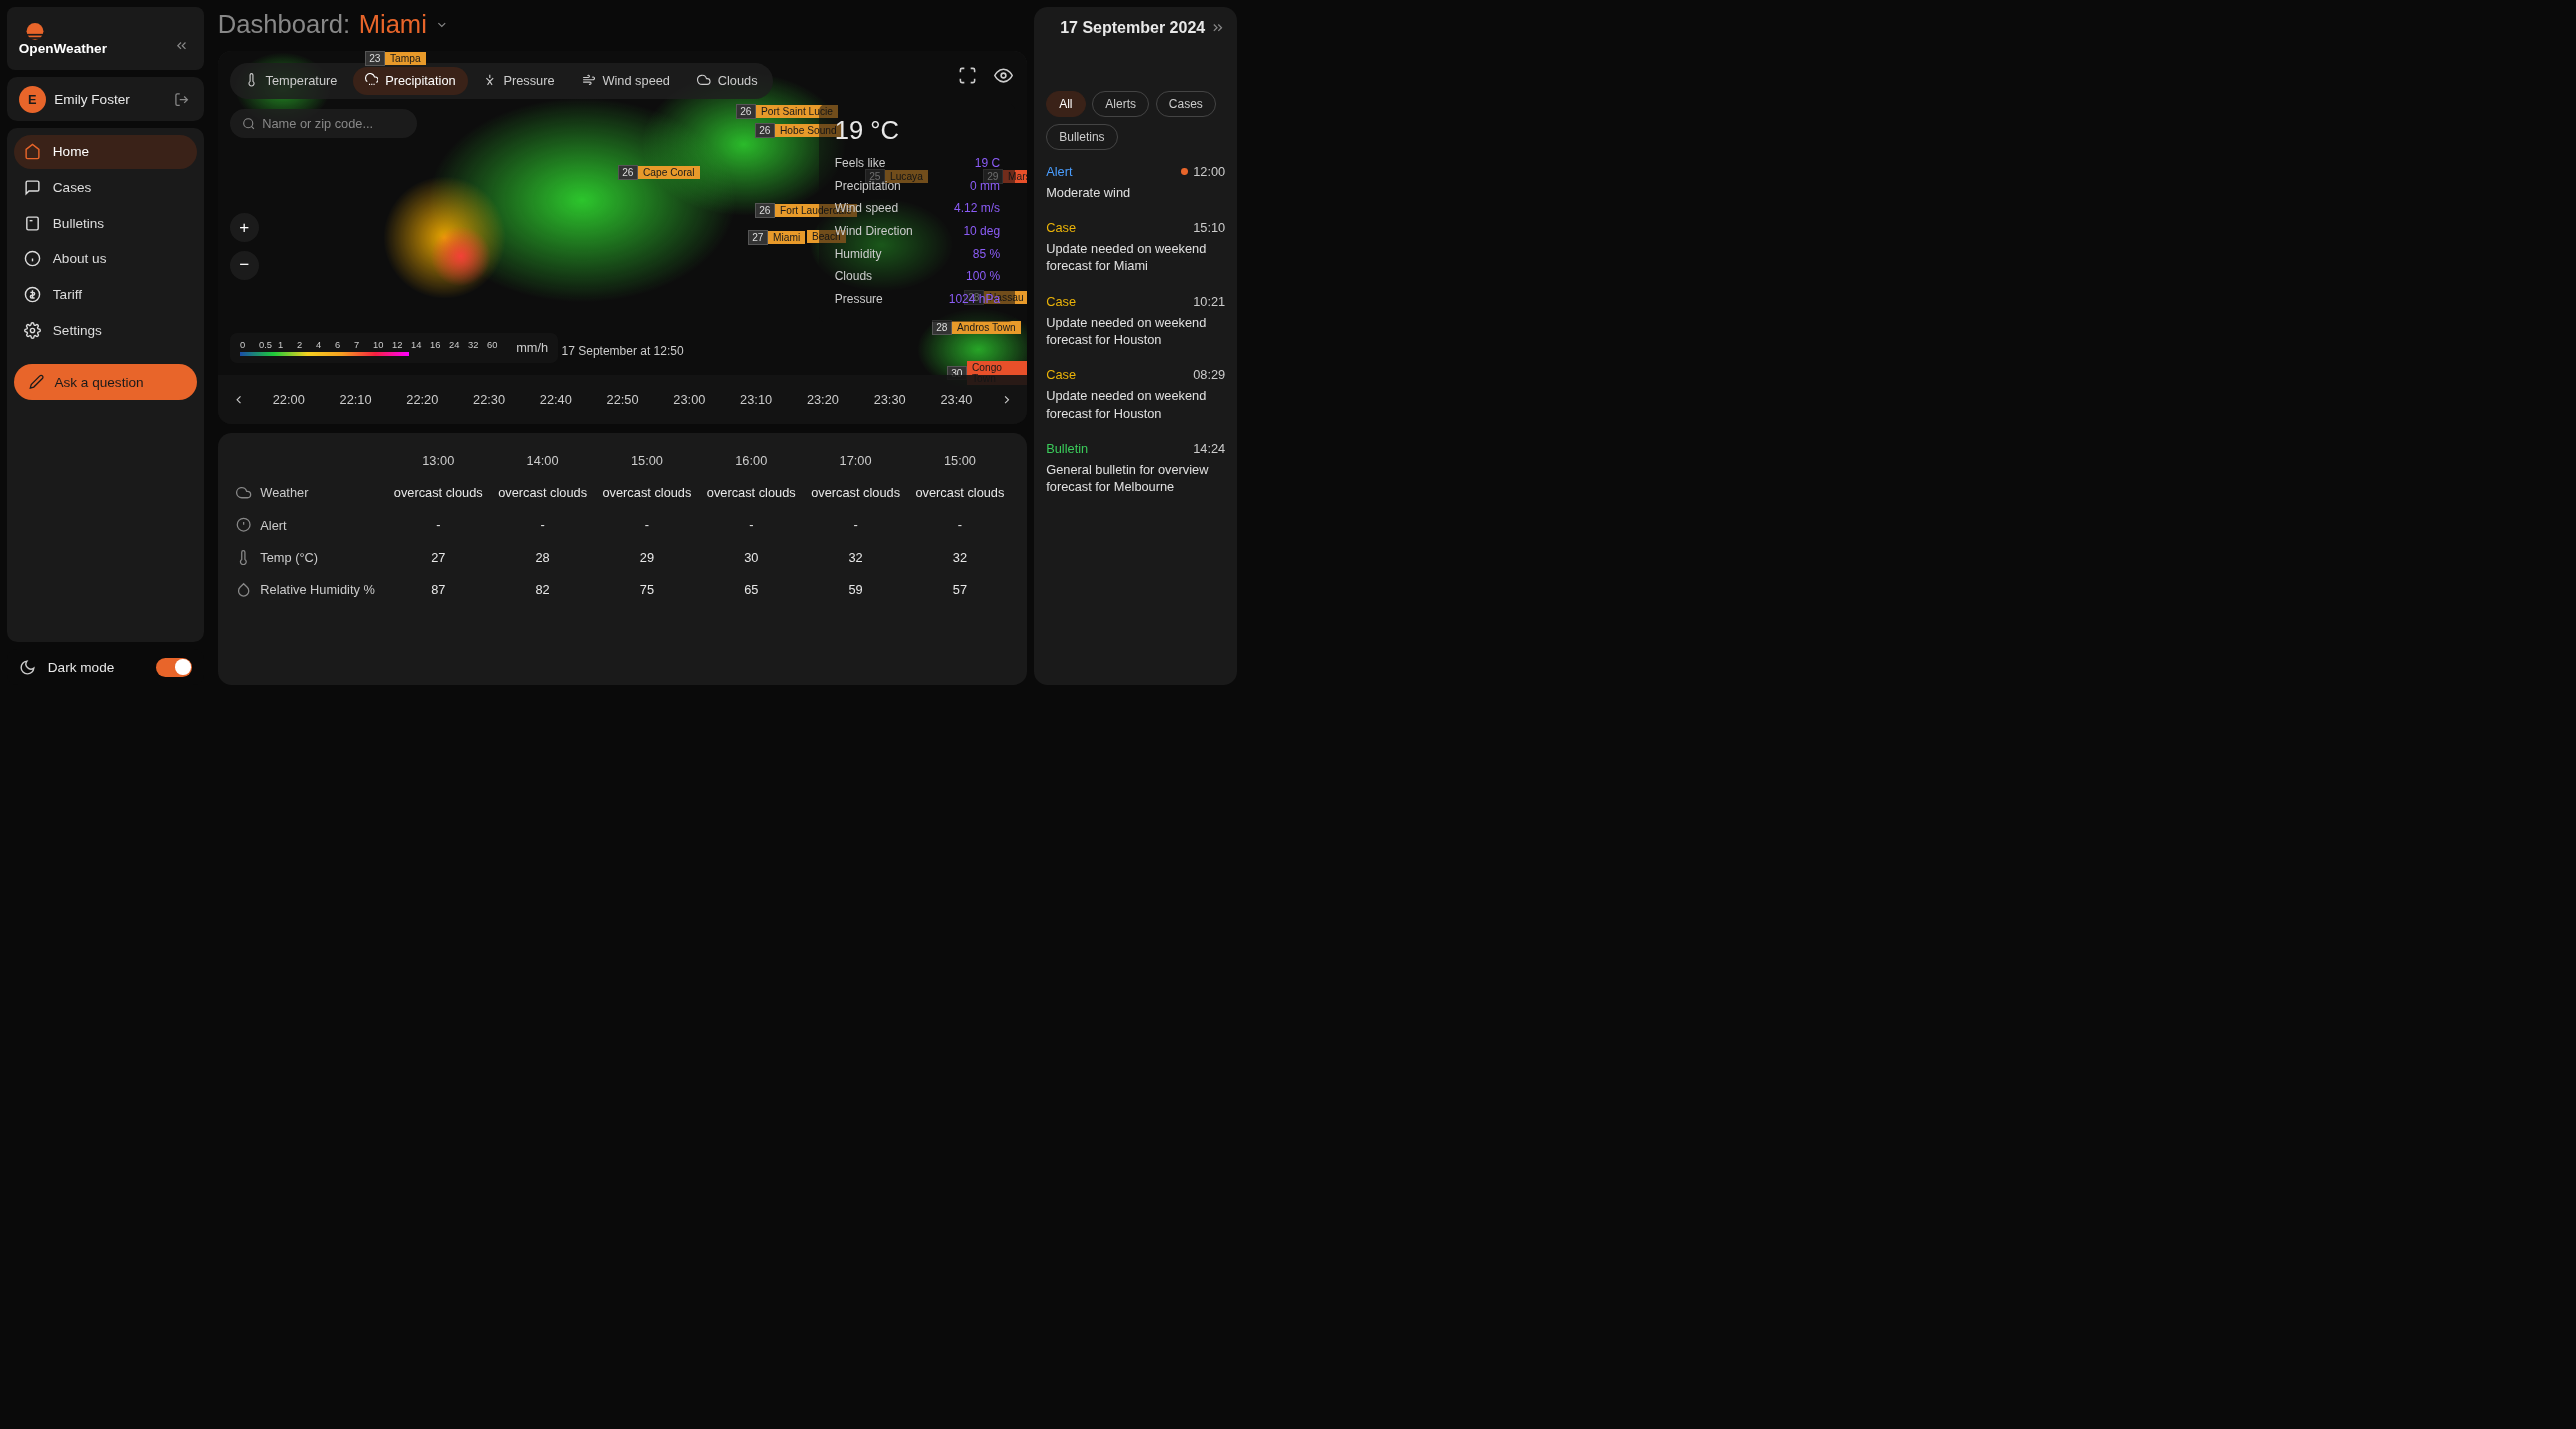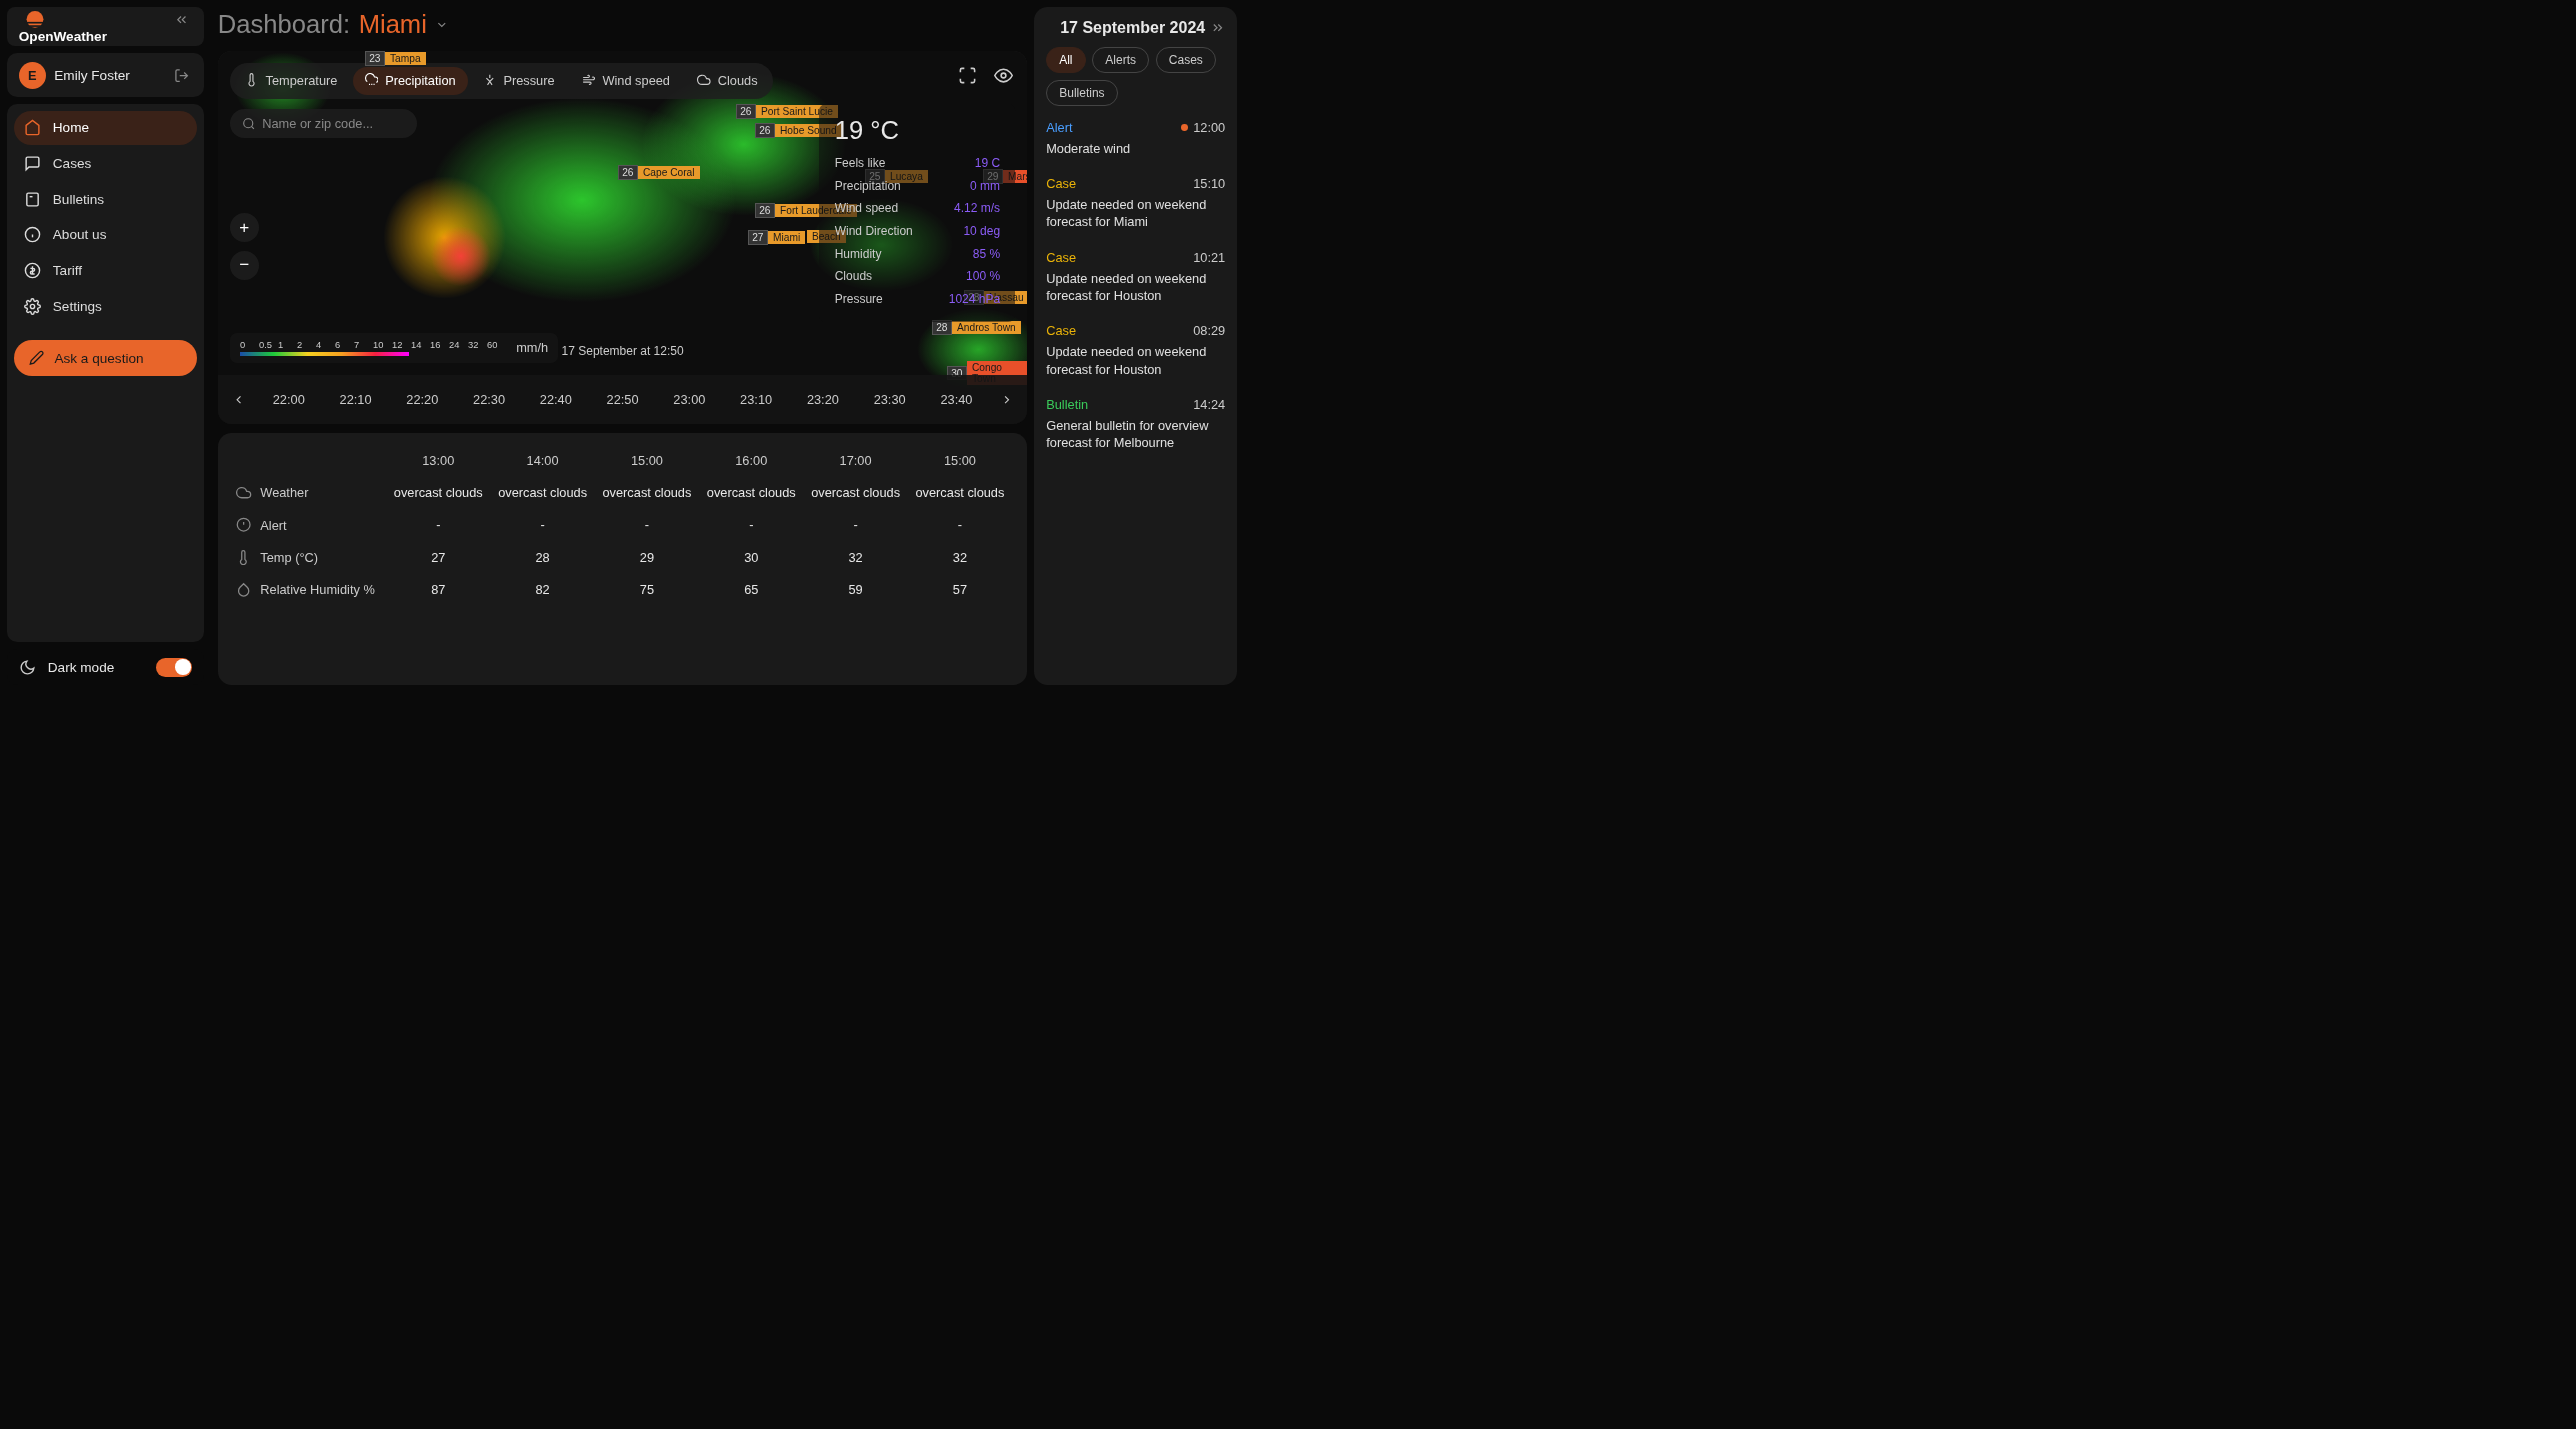--- a/index.html
+++ b/index.html
@@ -17,23 +17,23 @@
 .sidebar {
   width: 211px;
   display: flex;
   flex-direction: column;
   gap: 6.8px;
   padding: 6.8px;
 }
 .logo-card {
   background: #1a1a1a;
   border-radius: 8px;
-  padding: 2px 12px;
+  padding: 14px 12px;
   display: flex;
-  align-items: flex-start;
+  align-items: flex-end;
   justify-content: space-between;
 }
 .logo-wrap { display: flex; flex-direction: column; align-items: flex-start; gap:1.7px; }
 .logo-glyph svg { display:block; }
 .logo-text { font-weight:700; font-size:13.6px; color:#fff; }
 .collapse-btn { background:none;border:none;color:#888;cursor:pointer; padding:3.4px;}
 .user-card {
   background:#1a1a1a;border-radius:10.2px;padding:8.5px 12px;
   display:flex;align-items:center;justify-content:space-between;
 }
@@ -102,21 +102,21 @@
 .hourly-grid{display:grid;grid-template-columns:153px repeat(6,1fr);gap:0;}
 .hourly-grid > div{padding:8.5px 3.4px;text-align:center;font-size:12.8px;}
 .hourly-grid .rowhead{text-align:left;display:flex;align-items:center;gap:8.5px;color:#ccc;}
 .hourly-grid .colhead{color:#ccc;}
 
 
 .rightbar{width:203px;background:#1a1a1a;border-radius:13.6px;margin:6.8px 6.8px 6.8px 0;padding:12px;display:flex;flex-direction:column;overflow:hidden;}
 .rb-header{display:flex;align-items:center;justify-content:space-between;margin-bottom:10.2px;}
 .rb-date{font-size:16px;font-weight:600;margin-left:14px;}
 .rb-collapse{color:#888;cursor:pointer;}
-.rb-filters{display:flex;flex-wrap:wrap;gap:6.8px;margin-bottom:13.6px;}
+.rb-filters{display:flex;flex-wrap:wrap;gap:6.8px;margin-bottom:13.6px;margin-top:44px;}
 .rb-filter{border:0.9px solid #444;background:none;color:#ccc;padding:5.1px 12px;border-radius:15.3px;font-size:12px;cursor:pointer;}
 .rb-filter.active{background:#3a2218;border-color:#3a2218;color:#fff;}
 .rb-feed{display:flex;flex-direction:column;gap:19px;overflow-y:auto;}
 .feed-item{}
 .feed-top{display:flex;justify-content:space-between;align-items:center;margin-bottom:5.1px;font-size:12.8px;}
 .feed-tag.alert{color:#4a9eff;}
 .feed-tag.case{color:#eab308;}
 .feed-tag.bulletin{color:#3acb5a;}
 .feed-time{color:#ccc;display:flex;align-items:center;gap:5.1px;}
 .feed-dot{width:6.8px;height:6.8px;border-radius:50%;background:#e8652a;}

